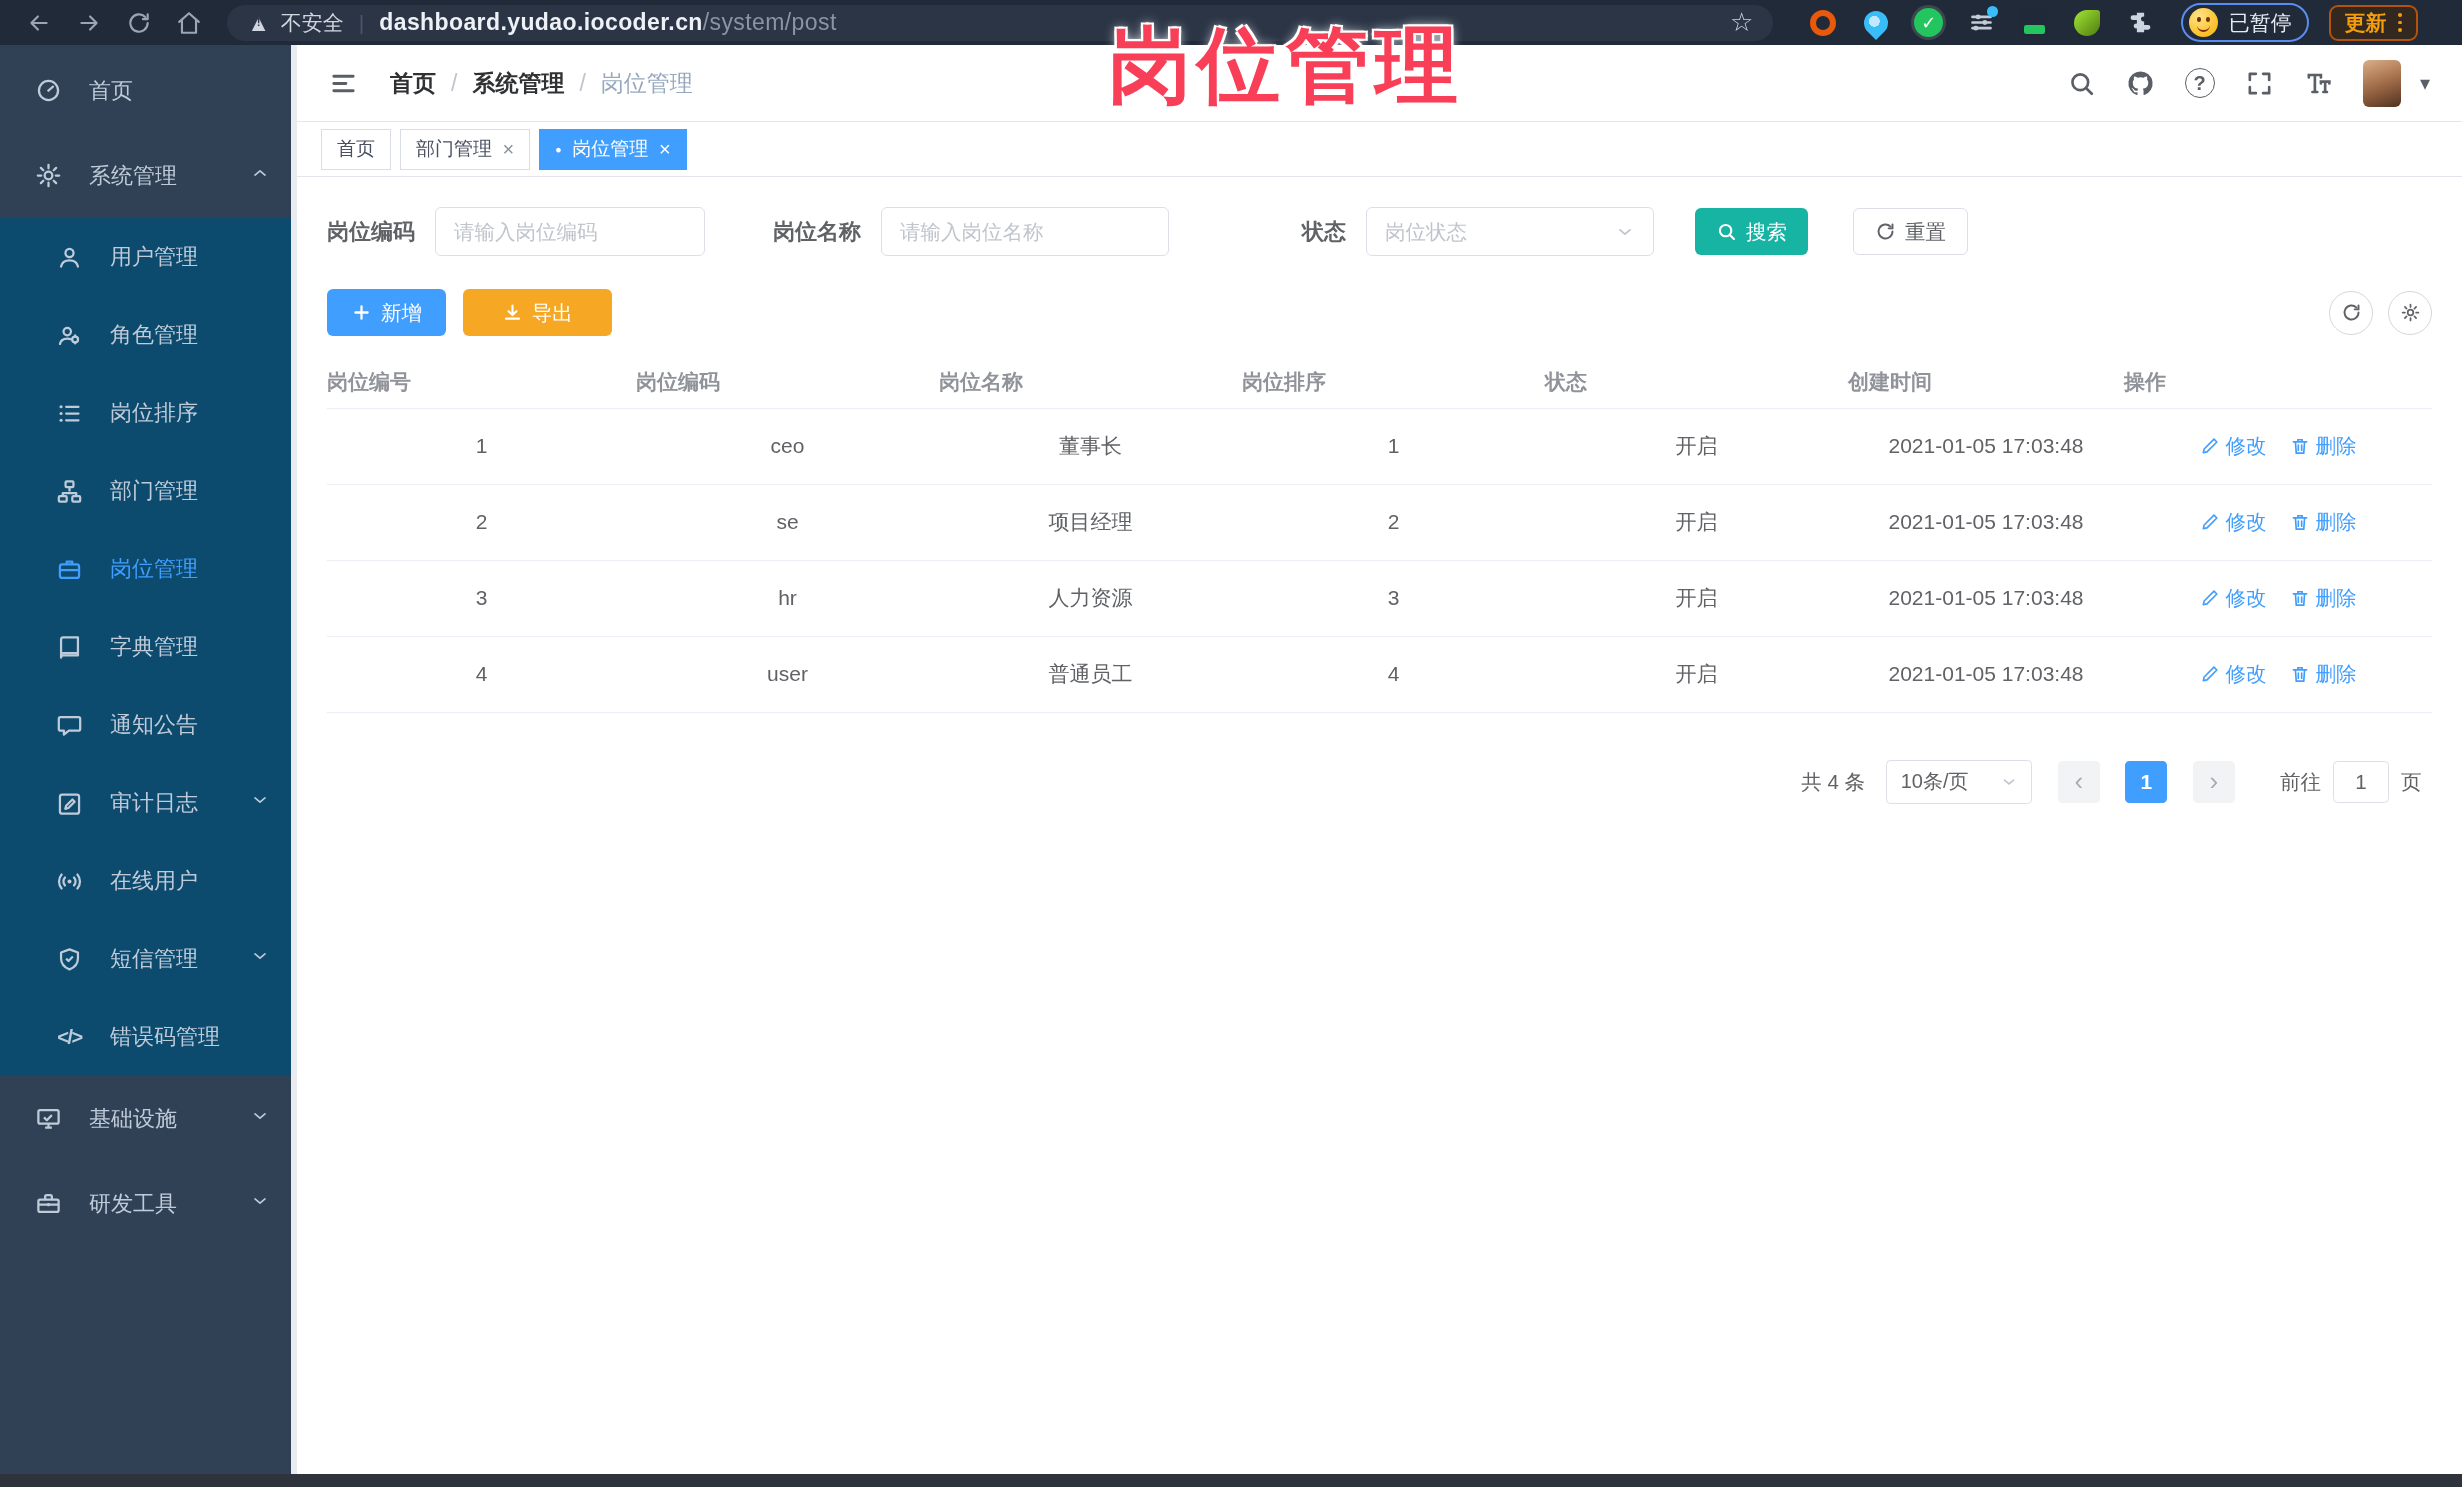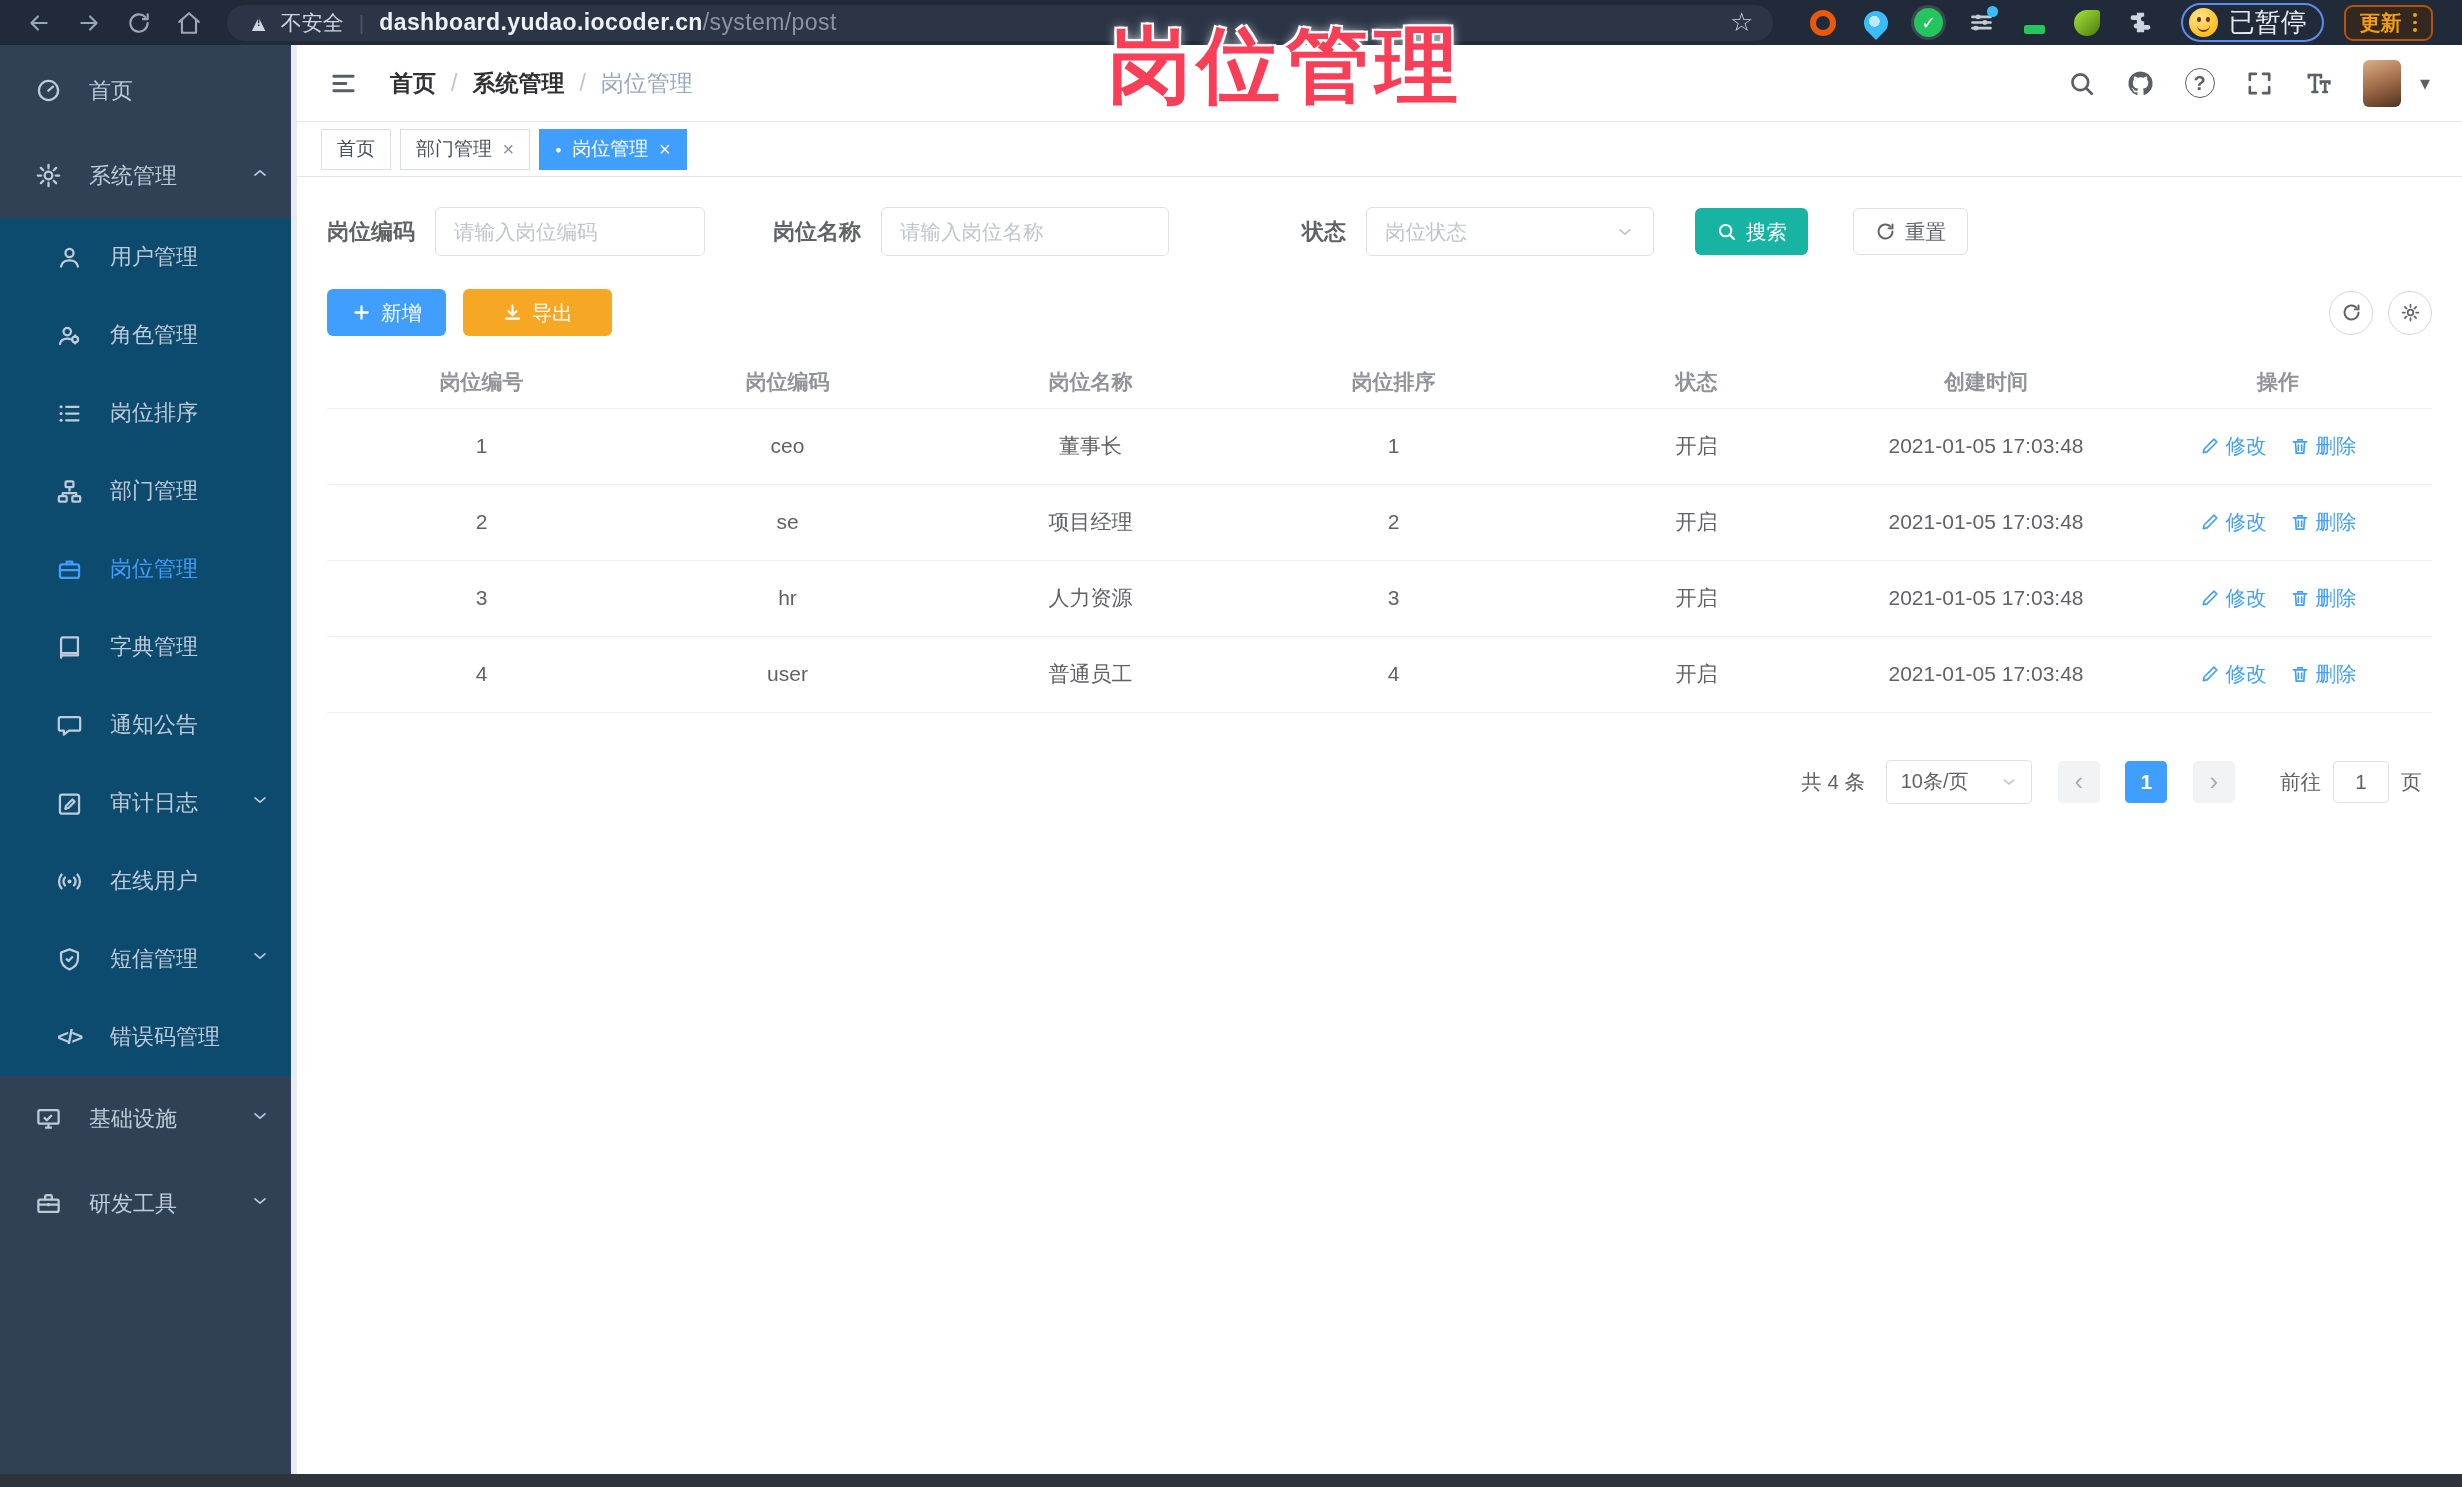--- a/index.html
+++ b/index.html
@@ -28,21 +28,21 @@
   .ext-sliders svg { width:27px; height:27px; color:#c3ccd6; }
   .ext-sliders .dot { position:absolute; right:-1.5px; top:-1.5px; width:10.6px; height:10.6px; background:#38bdf8; border-radius:50%; }
   .ext-dict { width:27px; height:27px; background:#1f2937; border-radius:4.5px; position:relative; }
   .ext-dict i { position:absolute; left:3px; right:3px; bottom:2.3px; height:9px; background:#22c55e; border-radius:2.3px; }
   .ext-leaf { width:26px; height:26px; background:linear-gradient(135deg,#a3e635,#4d7c0f); border-radius:50% 3px 50% 50%; }
   .ext-puzzle svg { width:29px; height:29px; color:#cbd5e1; }
   .paused-pill { margin-left:26px; height:39px; border:2.3px solid #5b8def; border-radius:21px; display:flex; align-items:center; gap:10.6px; padding:0 15px 0 6px; flex:0 0 auto; }
   .emoji { position:relative; width:29px; height:29px; border-radius:50%; background:radial-gradient(circle at 35% 30%,#ffe58a,#fbbf24 70%); }
   .emoji::before { content:""; position:absolute; left:7.6px; top:9px; width:3.8px; height:4.5px; background:#7c2d12; border-radius:50%; box-shadow:9px 0 0 #7c2d12; }
   .emoji::after { content:""; position:absolute; left:7.6px; top:14.4px; width:13.6px; height:7.6px; border-bottom:2.3px solid #7c2d12; border-radius:0 0 10.6px 10.6px; }
-  .paused-label { color:#e6ebf2; font-size:26px; }
+  .paused-label { color:#e6ebf2; font-size:21px; }
   .update-btn { margin-left:20px; height:36px; border:2.3px solid #b45309; background:#33281f; border-radius:9px; display:flex; align-items:center; gap:12px; padding:0 13.6px; flex:0 0 auto;text-align:center; }
   .update-label { color:#f59e0b; font-size:21px; font-weight:bold; }
   .vdots { display:flex; flex-direction:column; gap:3.8px; }
   .vdots i { width:3.8px; height:3.8px; border-radius:50%; background:#f59e0b; }
 
   
   .window { display:flex; height:1429px; }
 
   
   .sidebar { position:relative; width:297px; background:#304156; flex:0 0 auto; overflow:hidden; }
@@ -102,21 +102,21 @@
   
   .toolbar-row { display:flex; align-items:center; margin-top:33px; }
   .btn-add { background:#409eff; color:#fff; padding:0 24px; }
   .btn-export { background:#f6a723; color:#fff; margin-left:16.7px; padding:0 39px; }
   .tool-circles { margin-left:auto; display:flex; gap:15px; }
   .circ { width:44px; height:44px; border:0.8px solid #d4d7dd; border-radius:50%; background:#fff; color:#606266; display:flex; align-items:center; justify-content:center; cursor:pointer; }
   .circ svg { width:21px; height:21px; }
 
   
   table.grid { width:100%; border-collapse:collapse; table-layout:fixed; margin-top:20px; }
-  .grid th { height:52px; font-size:21px; font-weight:bold; color:#909399; border-bottom:0.8px solid #ebeef5; text-align:center; }
+  .grid th { height:52px; font-size:21px; font-weight:bold; color:#909399; border-bottom:0.8px solid #ebeef5; text-align:left; }
   .grid td { height:76px; font-size:21px; color:#606266; border-bottom:0.8px solid #ebeef5; text-align:center; }
   .op-link { color:#409eff; display:inline-flex; align-items:center; gap:6px; font-size:20.5px; cursor:pointer; }
   .op-link svg { width:20px; height:20px; }
   .op-gap { display:inline-block; width:23px; }
 
   
   .pagination { display:flex; align-items:center; justify-content:flex-end; gap:15px; margin-top:47px; padding-right:10.6px; font-size:20.5px; color:#606266; }
   .pg-total { margin-right:6px;text-align:center; }
   .pg-size { width:146px; height:44px; border:0.8px solid #dcdfe6; border-radius:4.5px; display:flex; align-items:center; padding:0 13.6px; color:#606266; font-size:20px; cursor:pointer; background:#fff; }
   .pg-size .sel-chev { margin-left:auto; color:#c0c4cc; display:flex; }

